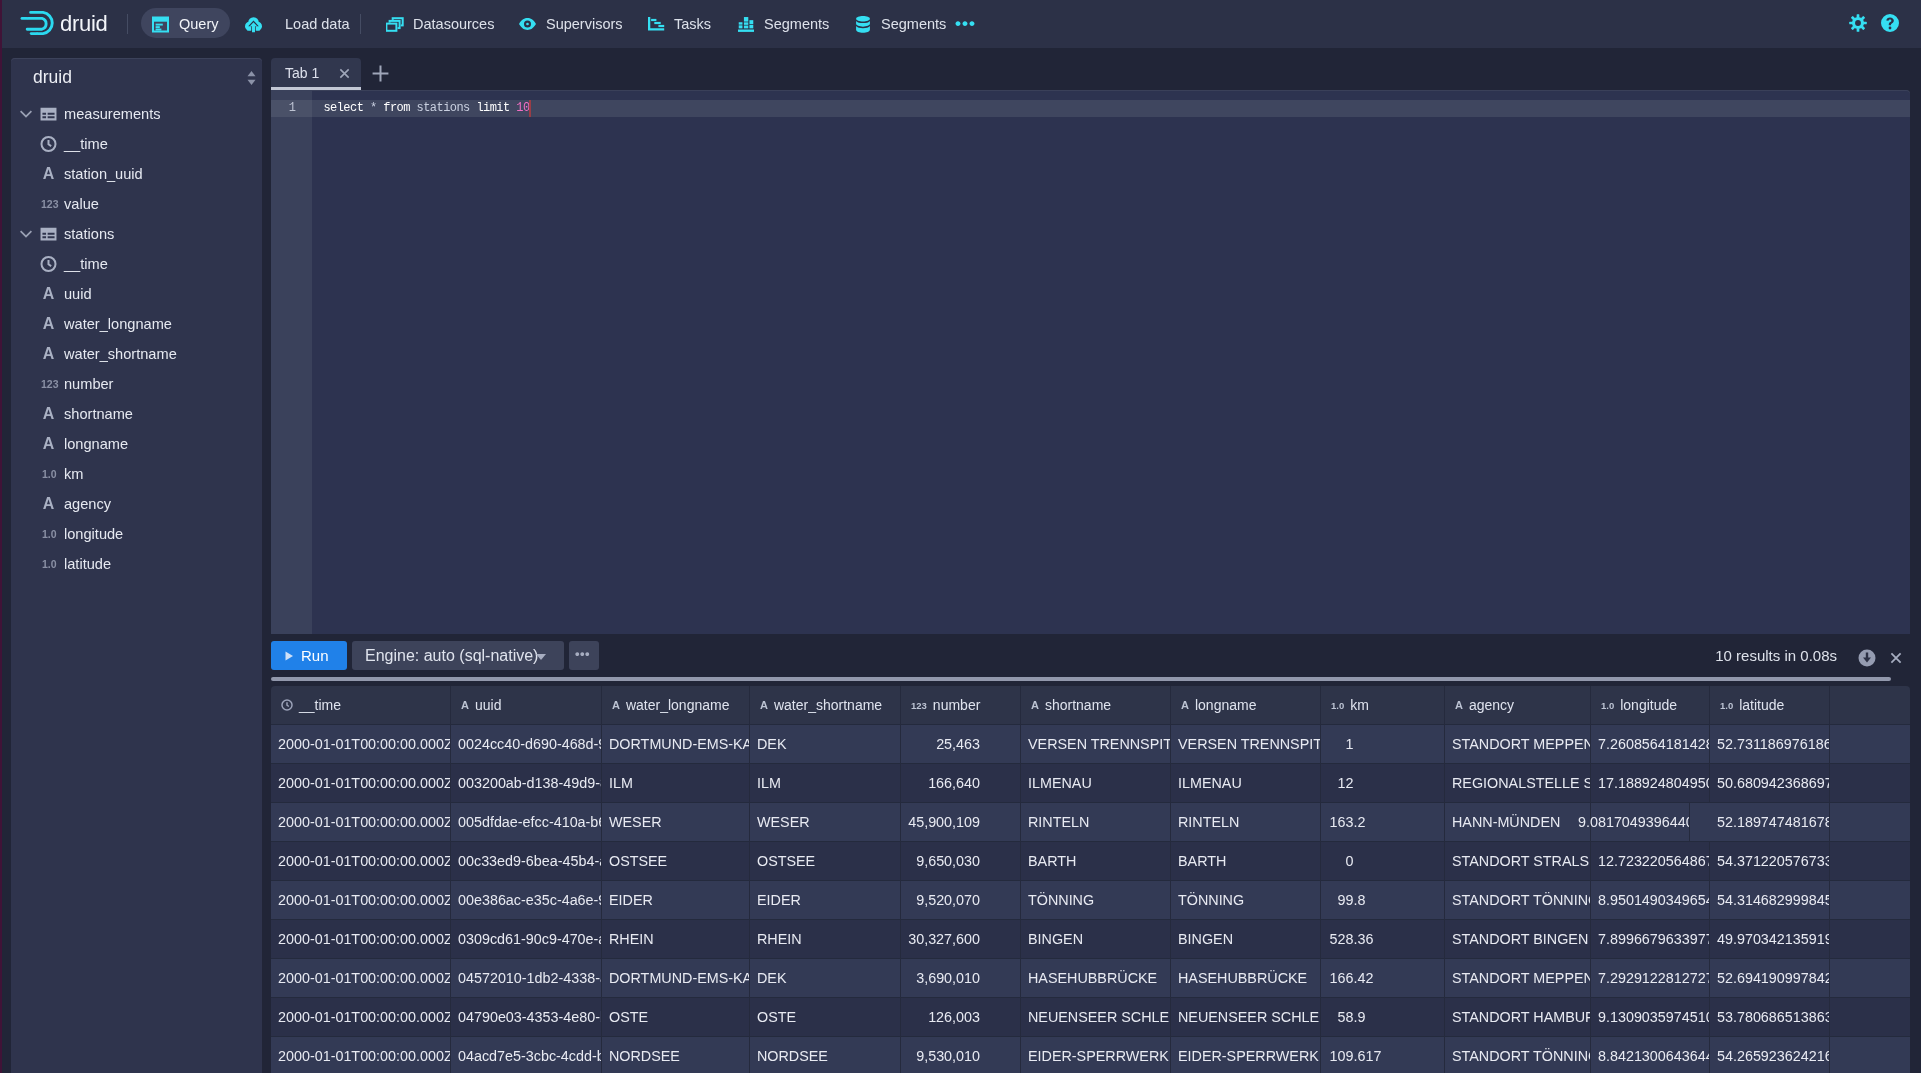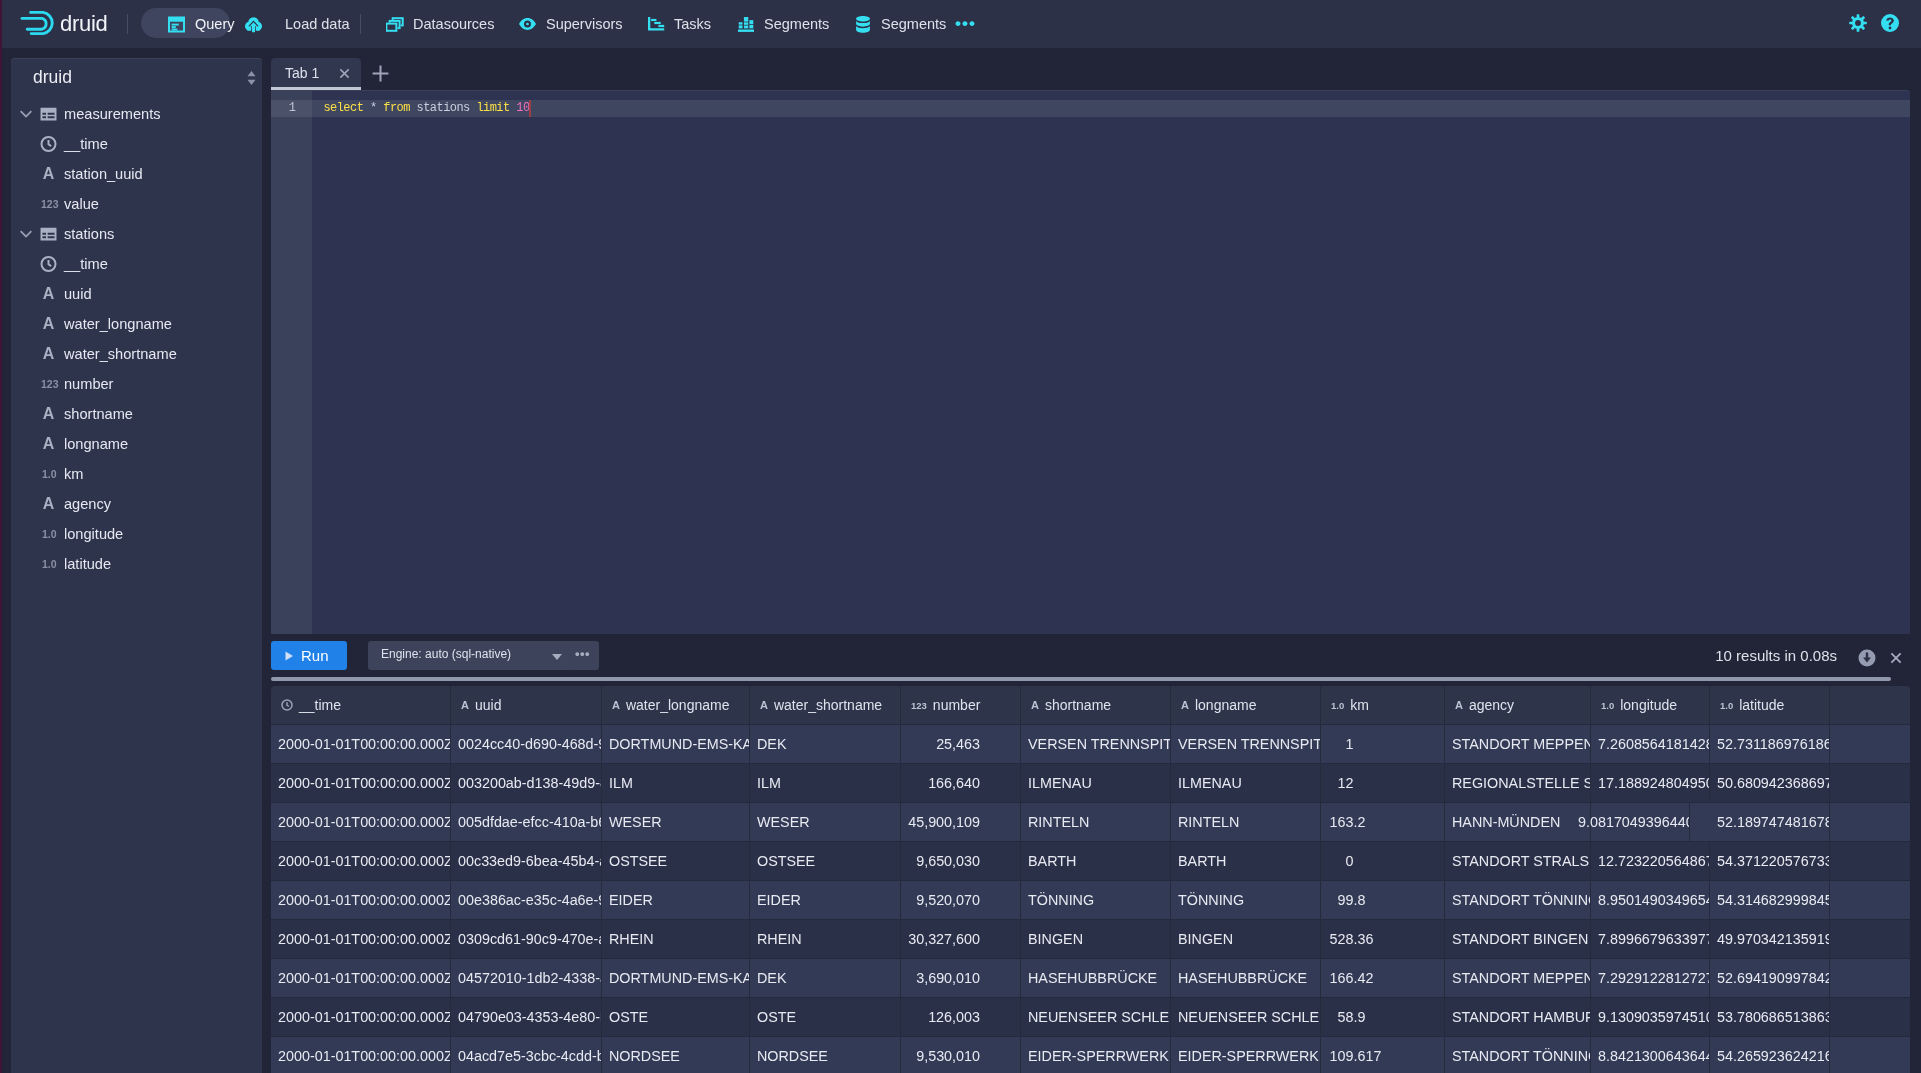--- a/index.html
+++ b/index.html
@@ -21,25 +21,25 @@
 .chev { position:absolute; left:9px; top:50%; transform:translateY(-50%); }
 .typetxt { position:absolute; left:29px; top:50%; transform:translateY(-50%); font-size:10.5px; font-weight:bold; color:#8a90a5; letter-spacing:0px; }
 #tab1 { position:absolute; left:271px; top:58px; width:90px; height:32px; background:#31374e; border-radius:4px 4px 0 0; color:#dde1ec; font-size:14px; }
 #tabline { position:absolute; left:271px; top:87px; width:90px; height:3px; background:#c3c8d5; }
 #editor { position:absolute; left:271px; top:90px; width:1639px; height:544px; background:#2d3350; border-radius:0 4px 0 0; box-shadow:inset 0 1px 0 #3a4059; }
 #gutter { position:absolute; left:0; top:0; width:41px; height:544px; background:#3a415b; }
 #activeline { position:absolute; left:0; top:10px; width:1639px; height:17px; background:#3f465f; }
 #activegut { position:absolute; left:0; top:10px; width:41px; height:17px; background:#4a5168; }
 #lnum { position:absolute; left:0; top:10px; width:25px; height:17px; line-height:17px; text-align:right; color:#bdc3d2; font-family:"Liberation Mono", monospace; font-size:12px; }
 #codeline { position:absolute; left:52.4px; top:10px; height:17px; line-height:17px; font-family:"Liberation Mono", monospace; font-size:12px; letter-spacing:-0.55px; white-space:pre; }
-.kw { color:#fde047; } .pl { color:#c9d0e0; } .nm { color:#f26ec4; }
+.kw { color:#ffffff; } .pl { color:#c9d0e0; } .nm { color:#f26ec4; }
 #cursor { position:absolute; left:258px; top:10px; width:2px; height:17px; background:#993d46; }
 
 #runbtn { position:absolute; left:271px; top:641px; width:76px; height:29px; border-radius:3px; background:#2081e9; color:#fff; font-size:15px; }
-#enginebtn { position:absolute; left:368px; top:641px; width:212px; height:29px; border-radius:3px; background:#3d435a; color:#dfe3ed; font-size:12px; }
+#enginebtn { position:absolute; left:352px; top:641px; width:212px; height:29px; border-radius:3px; background:#3d435a; color:#dfe3ed; font-size:16px; }
 #morebtn { position:absolute; left:569px; top:641px; width:30px; height:29px; border-radius:3px; background:#3d435a; }
 #resinfo { position:absolute; top:641px; height:29px; right:84px; display:flex; align-items:center; color:#dde1ea; font-size:15px; }
 #dlicon { position:absolute; left:1858px; top:649px; }
 #xicon { position:absolute; left:1890px; top:652px; }
 #splitter { position:absolute; left:271px; top:677px; width:1620px; height:4px; border-radius:2px; background:#9298ac; }
 
 #table { position:absolute; left:271px; top:686px; width:1639px; height:387px; background:#2e3449; border-radius:4px 4px 0 0; overflow:hidden; }
 .hrow { position:absolute; left:0; top:0; width:1639px; height:38px; }
 .hcell { position:absolute; top:0; height:38px; border-right:1px solid #252a3d; display:flex; align-items:center; padding-left:10px; color:#dfe3ee; font-size:14px; }
 .hcell .hic { margin-right:6px; display:flex; }
@@ -61,21 +61,21 @@
     <g fill="none" stroke="#2bd9f0" stroke-width="2.9" stroke-linecap="round">
       <path d="M22.6,3.4 H35 A10.7,10.7 0 0 1 35,24.6 H29.6"></path>
       <path d="M23.2,24.6 H28.7"></path>
       <path d="M20.2,9.4 H34 A5.6,5.6 0 0 1 34,20.2 H19.2"></path>
       <path d="M14,9.4 H18.7"></path>
     </g>
   </svg>
   <div class="abs" style="left:60px;top:11px;color:#f3f5fa;font-size:22px;letter-spacing:-0.3px;">druid</div>
   <div class="navdiv" style="left:127px"></div>
   <div id="pill"></div>
-  <div class="navitem" style="left:168px">
+  <div class="navitem" style="left:152px">
     <svg width="17" height="17" viewBox="0 0 17 17">
         <rect x="1" y="1.5" width="15" height="14" fill="none" stroke="#35dff2" stroke-width="2"></rect>
         <rect x="1" y="1.5" width="15" height="4.2" fill="#35dff2"></rect>
         <g stroke="#35dff2" stroke-width="1.9">
           <path d="M3.6,8.6 H10.8"></path>
           <path d="M3.6,11.1 H7.8"></path>
           <path d="M3.6,13.5 H9.4"></path>
         </g>
       </svg>
     <span style="margin-left:10px;color:#f2f4f8">Query</span>

